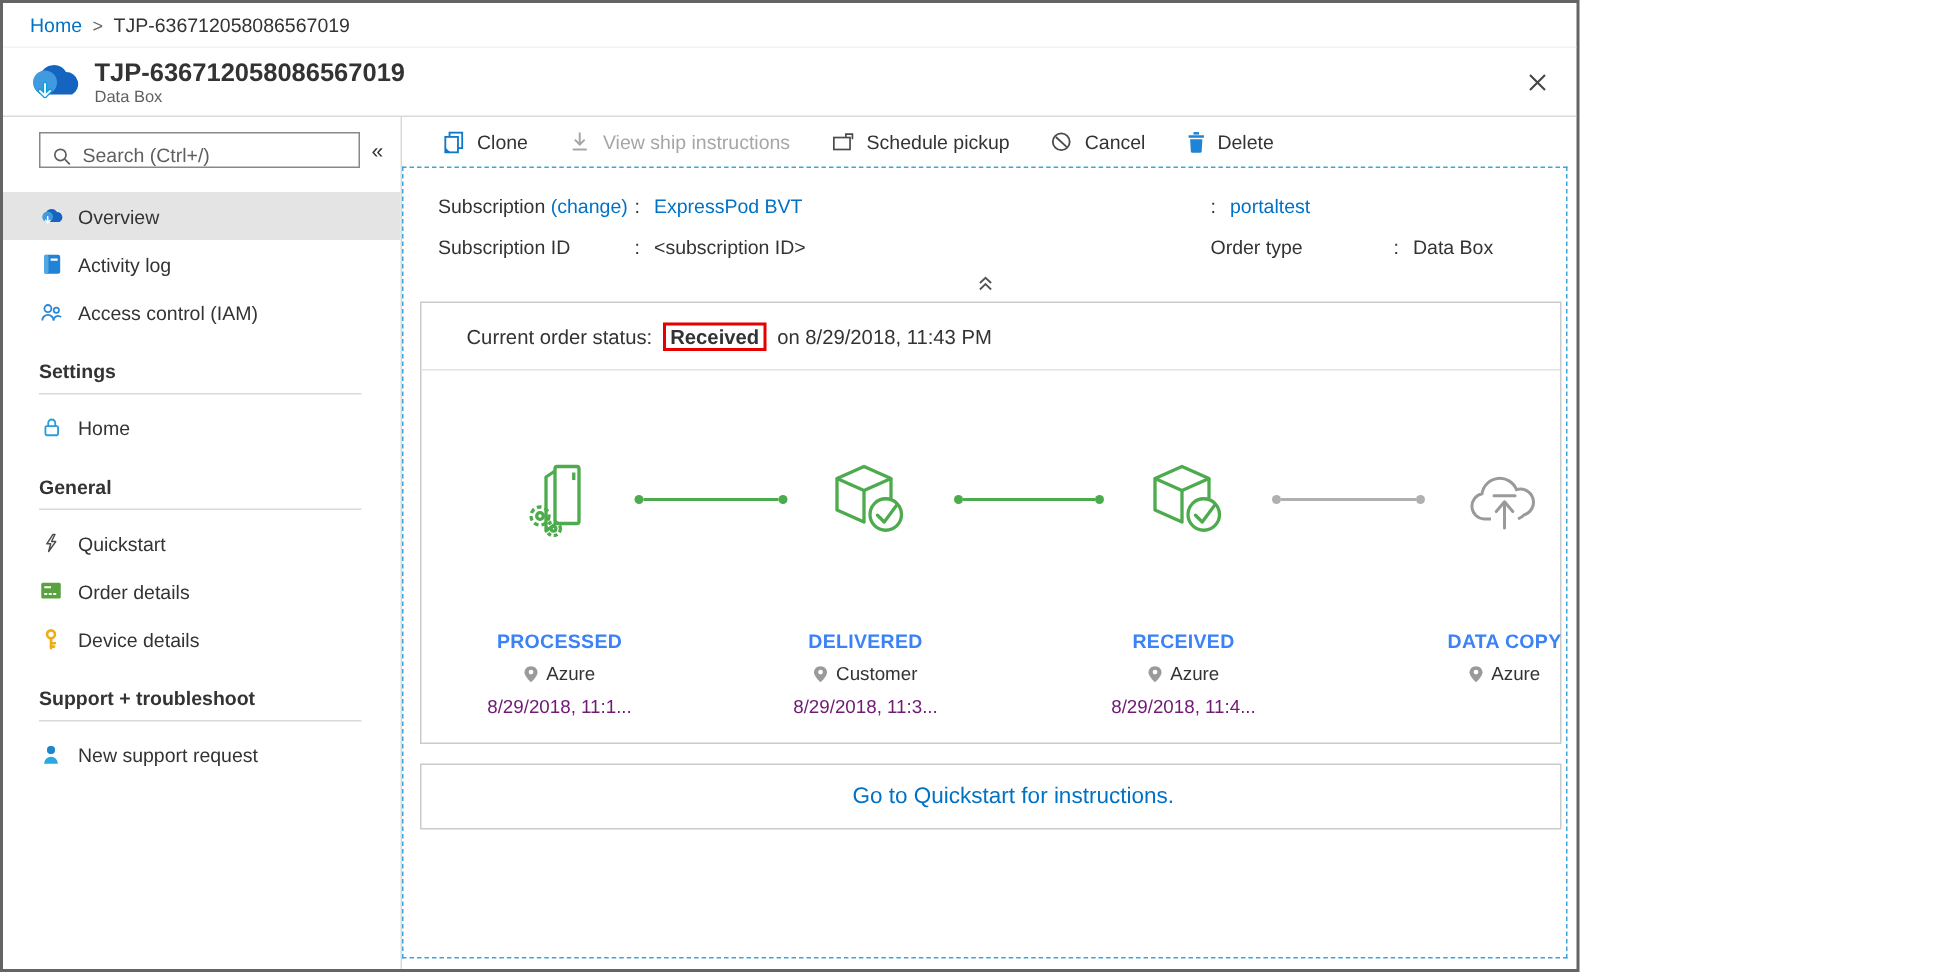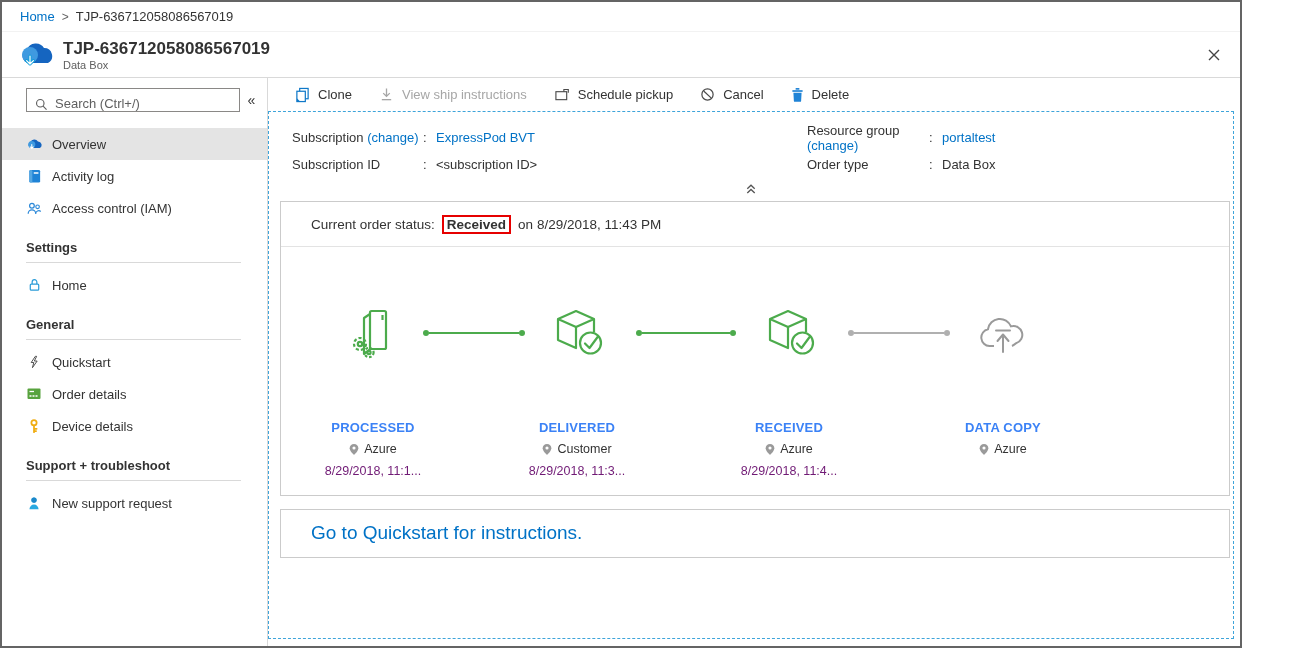--- a/index.html
+++ b/index.html
@@ -1,18 +1,18 @@
 <!DOCTYPE html>
 <html><head>
 <meta charset="utf-8">
 <style>
   * { box-sizing: border-box; margin: 0; padding: 0; }
   html,body { background:#fff; }
   body { font-family: "Liberation Sans", "DejaVu Sans", sans-serif; color:#333; }
-  .screen { width:1242px; height:648px; border:2px solid #646464; background:#fff; display:flex; flex-direction:column; overflow:hidden; }
+  .screen { width:1053px; height:648px; border:2px solid #646464; background:#fff; display:flex; flex-direction:column; overflow:hidden; }
 
   
   .breadcrumb { height:30px; flex:0 0 30px; display:flex; align-items:center; gap:7px; padding-left:18px; font-size:13px; border-bottom:1px solid #f2f2f2; }
   .breadcrumb a { color:#0072c6; text-decoration:none; cursor:pointer; }
   .breadcrumb .sep { color:#666; font-size:12px; }
 
   
   .header { height:46px; flex:0 0 46px; display:flex; align-items:center; padding-left:15px; border-bottom:1px solid #d9d9d9; }
   .header .big-icon { width:36px; height:34px; margin-right:10px; }
   .titles .title { font-size:17px; font-weight:bold; color:#333; line-height:19px; }
@@ -67,21 +67,21 @@
   .ms-date { margin-top:8px; font-size:12.5px; color:#701a75; }
   .connector { position:absolute; top:85px; height:2px; }
   .connector.done { background:#4cab4c; }
   .connector.todo { background:#b0b0b0; }
   .connector::before, .connector::after { content:""; position:absolute; width:6px; height:6px; border-radius:50%; top:-2px; background:inherit; }
   .connector::before { left:-6px; } .connector::after { right:-6px; }
   .connector.c1 { left:148px; width:90px; }
   .connector.c2 { left:361px; width:88px; }
   .connector.c3 { left:573px; width:90px; }
 
-  .quickstart-card { margin:13px 3px 0 11px; border:1px solid #cbcbcb; padding:12px 0 13px 30px; font-size:19px; background:#fff; }
+  .quickstart-card { margin:13px 3px 0 11px; border:1px solid #cbcbcb; padding:12px 0 13px 30px; font-size:15px; background:#fff;text-align:center; }
   .quickstart-card a { color:#0072c6; text-decoration:none; cursor:pointer; }
 </style>
 </head>
 <body>
 
 <div class="screen">
 
   <div class="breadcrumb">
     <a>Home</a>
     <span class="sep">&gt;</span>
@@ -276,24 +276,20 @@
               <a class="value-link">ExpressPod BVT</a>
             </div>
             <div class="prop-row">
               <span class="prop-label">Subscription ID</span>
               <span class="prop-sep">:</span>
               <span class="prop-value">&lt;subscription ID&gt;</span>
             </div>
           </div>
           <div class="prop-col right">
             <div class="prop-row">
-              <span class="prop-label prop-label-right">
-                <span>Resource group</span>
-                <a class="change-link">(change)</a>
-              </span>
               <span class="prop-sep">:</span>
               <a class="value-link">portaltest</a>
             </div>
             <div class="prop-row">
               <span class="prop-label prop-label-right">Order type</span>
               <span class="prop-sep">:</span>
               <span class="prop-value">Data Box</span>
             </div>
           </div>
         </div>

